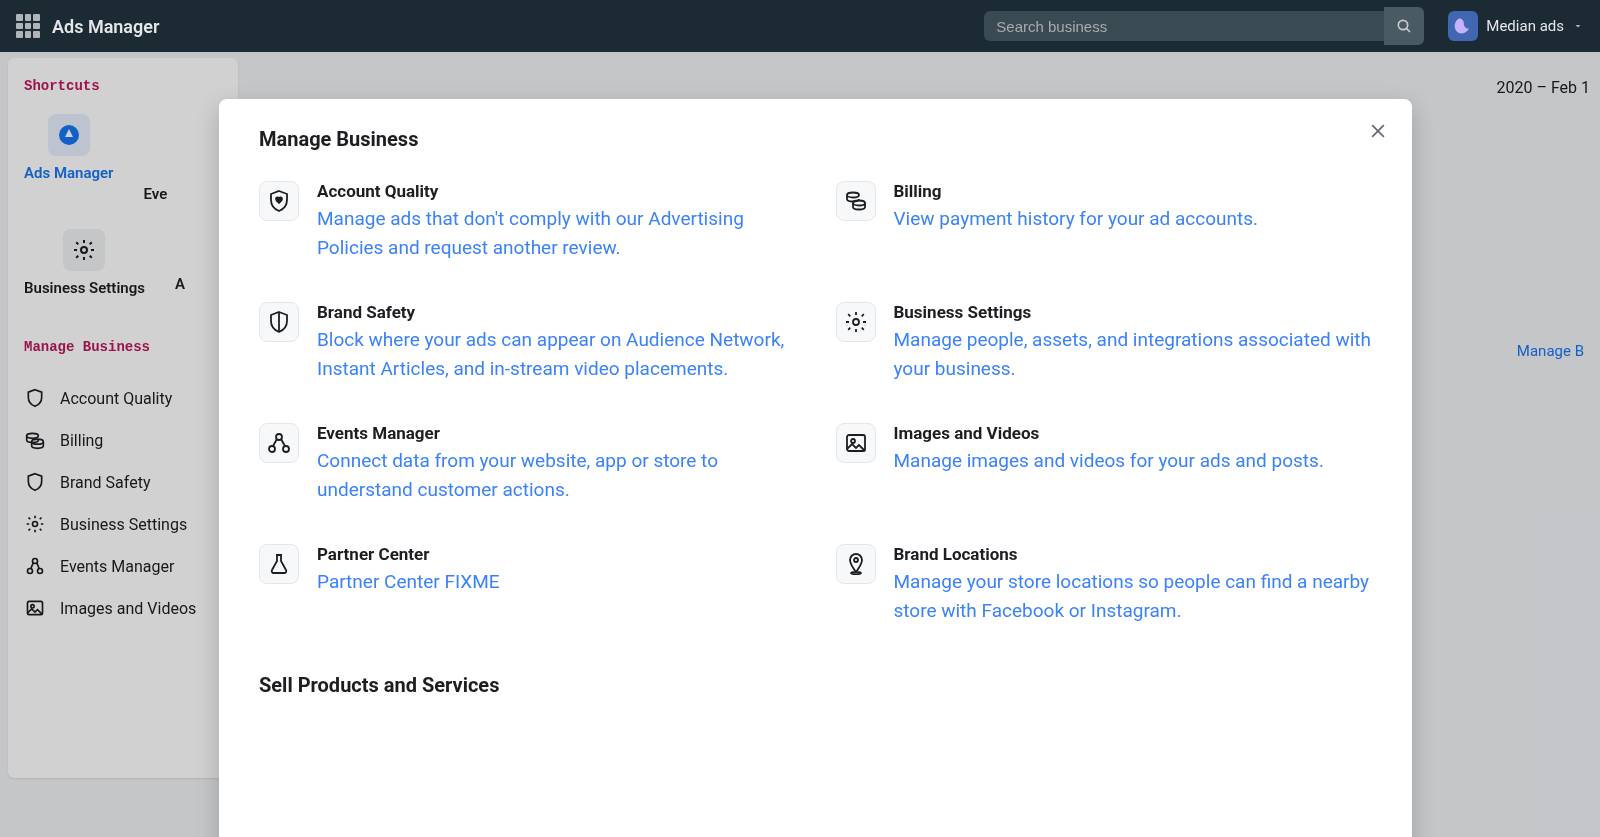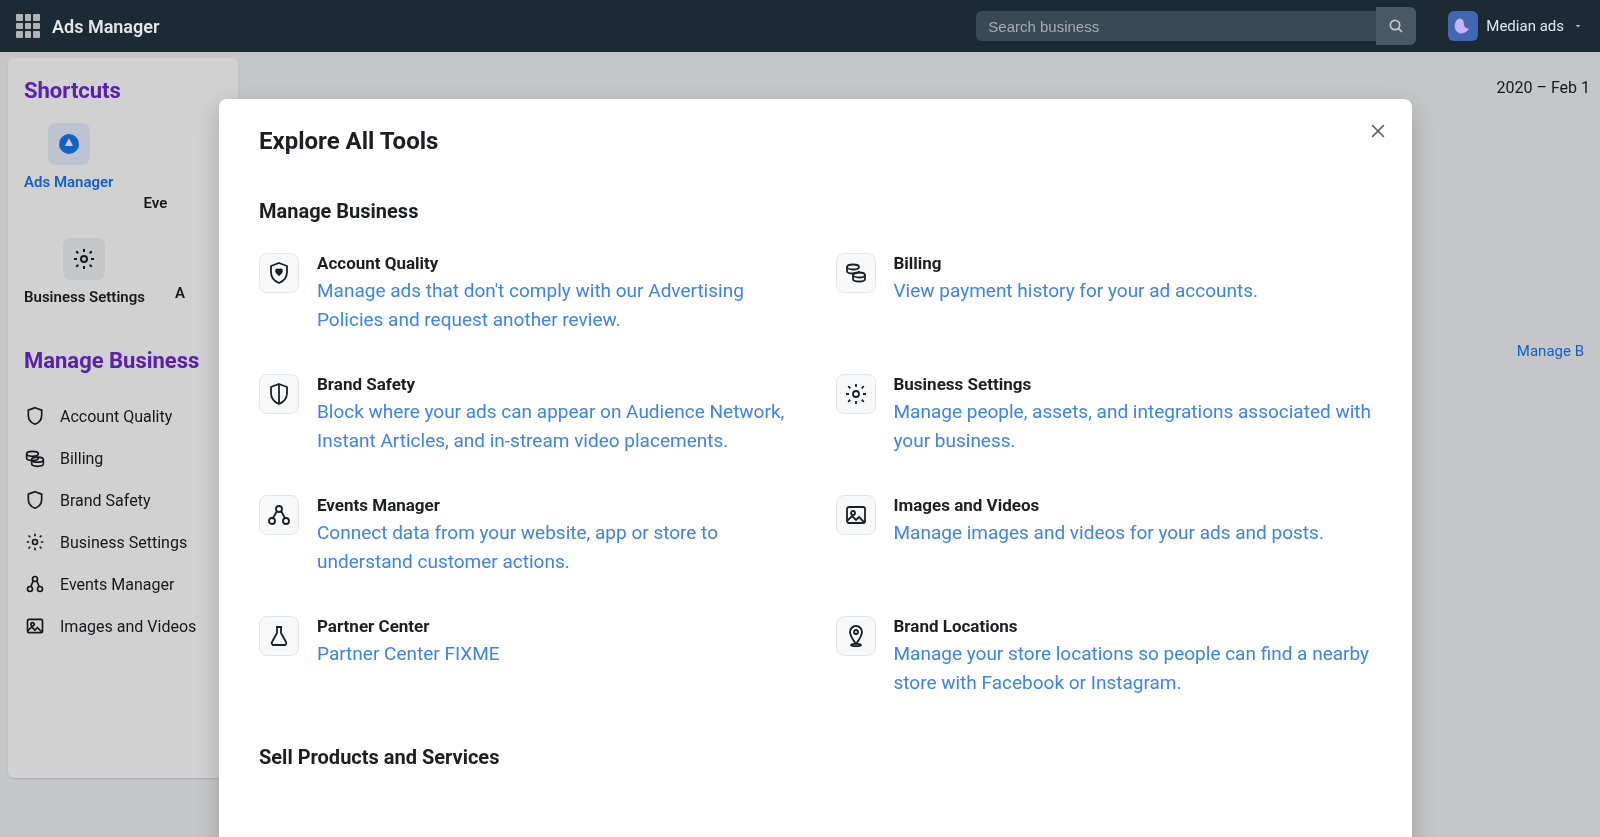--- a/index.html
+++ b/index.html
@@ -8,28 +8,28 @@
 
 .topbar { height:52px; background:#1c2b33; display:flex; align-items:center; padding:0 16px; gap:12px; color:#e4e6ea; }
 .apps-grid { width:24px; height:24px; display:grid; grid-template-columns:repeat(3,1fr); grid-template-rows:repeat(3,1fr); gap:2px; cursor:pointer; }
 .apps-grid span { background:#b0b3b8; border-radius:1px; }
 .app-title { font-size:18px; font-weight:600; color:#e4e6ea; flex:0 0 auto; }
 .tb-spacer { flex:1; }
 .search-wrap { display:flex; align-items:center; background:#3a4a52; border-radius:6px; height:30px; width:440px; }
 .search-wrap input { flex:1; background:transparent; border:none; outline:none; color:#e4e6ea; font-size:15px; padding:0 12px; }
 .search-wrap input::placeholder { color:#a8abaf; }
 .search-btn { width:40px; height:38px; display:flex; align-items:center; justify-content:center; background:#4a5a62; border-radius:0 6px 6px 0; }
-.acct { display:flex; align-items:center; gap:8px; margin-left:20px; cursor:pointer; }
+.acct { display:flex; align-items:center; gap:8px; margin-left:12px; cursor:pointer; }
 .acct-avatar { width:30px; height:30px; background:#4267b2; border-radius:6px; display:flex; align-items:center; justify-content:center; }
 .acct-name { font-size:15px; color:#e4e6ea; }
 
 
 .bg-layer { position:absolute; top:52px; left:0; right:0; bottom:0; }
 .sidebar { position:absolute; top:6px; left:8px; width:230px; background:#fff; border-radius:6px; padding:20px 0; box-shadow:0 1px 2px rgba(0,0,0,.1); height:720px; }
-.sb-h { font-size:22px; font-weight:700; color:#6d28d9; padding:0 16px 14px; }
+.sb-h { font-size:14px; font-weight:700; color:#be185d; padding:0 16px 14px;font-family:Liberation Mono, monospace; }
 .sb-shortcuts { display:flex; gap:30px; padding:6px 16px 20px; }
 .sb-sc { display:flex; flex-direction:column; align-items:center; gap:8px; cursor:pointer; }
 .sb-sc-ic { width:42px; height:42px; border-radius:8px; display:flex; align-items:center; justify-content:center; }
 .sb-sc-ic.blue { background:#e7f0fe; }
 .sb-sc-ic.gray { background:#f0f2f5; }
 .sb-sc-lbl { font-size:15px; font-weight:600; text-align:center; }
 .sb-sc-lbl.blue { color:#1877f2; }
 .sb-sc-lbl.gray { color:#1c1e21; }
 .sb-list { padding-top:8px; }
 .sb-item { display:flex; align-items:center; gap:14px; padding:10px 16px; cursor:pointer; font-size:16px; color:#1c1e21; }
@@ -190,21 +190,20 @@
 
   <div class="overlay"></div>
 
   <div class="modal">
     <div class="modal-close">
       <svg width="20" height="20" viewBox="0 0 24 24" fill="none" stroke="#606770" stroke-width="2">
           <line x1="5" y1="5" x2="19" y2="19"></line>
           <line x1="19" y1="5" x2="5" y2="19"></line>
         </svg>
     </div>
-    <h1>Explore All Tools</h1>
     <div class="section-h">Manage Business</div>
 
     <div class="tools-grid">
 
       <div class="tool">
         <div class="tool-ic">
             <svg width="24" height="24" viewBox="0 0 24 24" fill="none" stroke="#1c1e21" stroke-width="1.8">
               <path d="M12 2l8 3v6c0 5-3 9-8 11-5-2-8-6-8-11V5z"></path>
               <path d="M12 9c-1-1-3-1-3 1s3 4 3 4 3-2 3-4-2-2-3-1z" fill="#1c1e21"></path>
             </svg>

